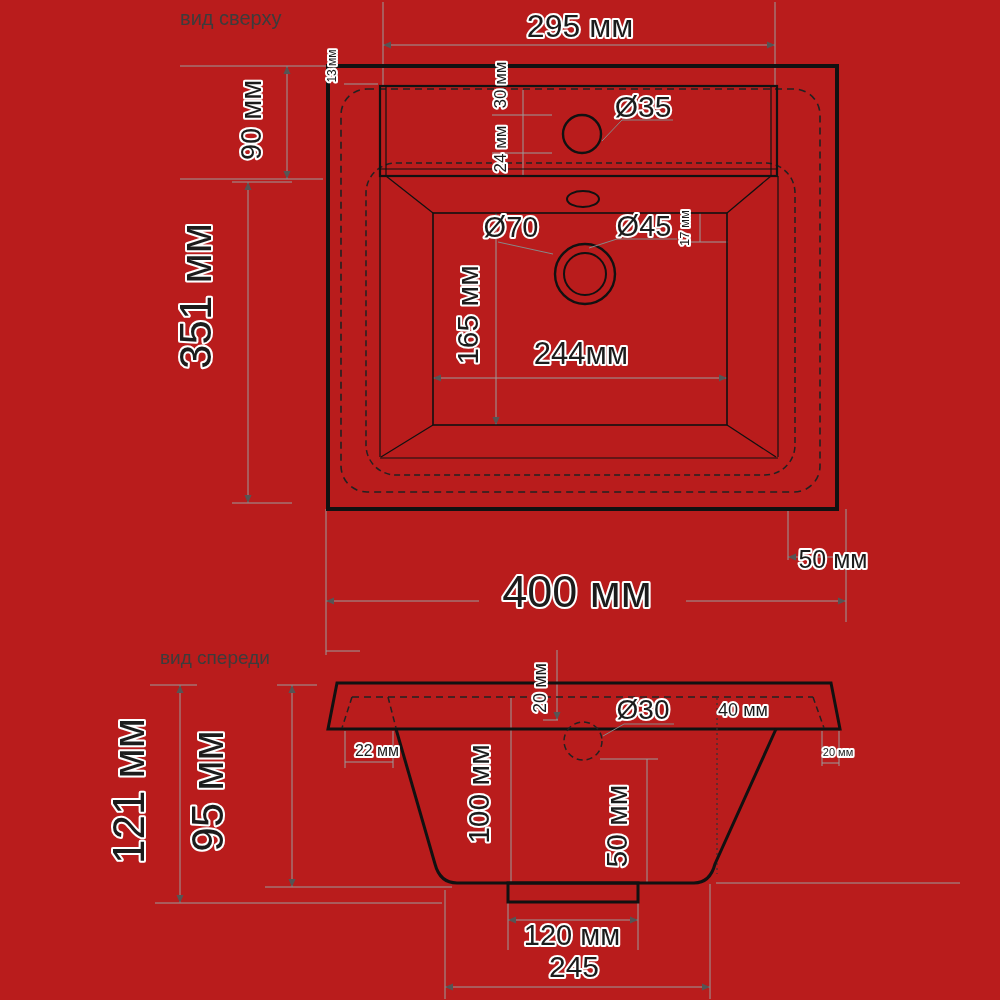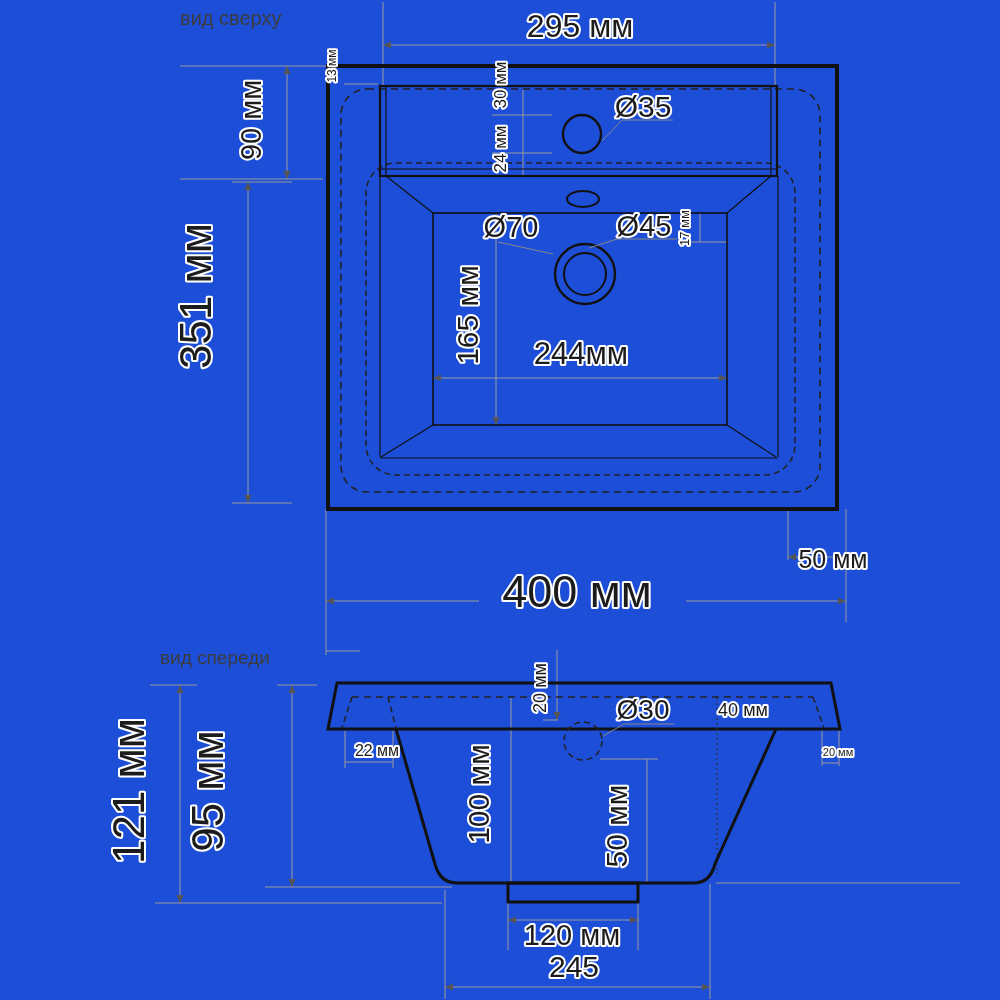--- a/index.html
+++ b/index.html
@@ -1,16 +1,16 @@
 <!DOCTYPE html>
 <html><head>
 <meta charset="utf-8">
 <style>
   html,body{margin:0;padding:0;background:#ffffff;}
-  .stage{position:relative;width:1000px;height:1000px;background:#1d4ed8;overflow:hidden;}
+  .stage{position:relative;width:1000px;height:1000px;background:#b91c1c;overflow:hidden;}
   svg{position:absolute;left:0;top:0;}
   text{font-family:"Liberation Sans","DejaVu Sans",sans-serif;}
   .lbl{fill:#1c1c1c;paint-order:stroke;stroke:#ffffff;stroke-width:4px;stroke-linejoin:round;}
   .title{fill:#3c3c3c;paint-order:stroke;stroke:#ffffff;stroke-width:0;}
   .thick{stroke:#111;stroke-width:4;fill:none;}
   .med{stroke:#111;stroke-width:2.2;fill:none;}
   .thin{stroke:#111;stroke-width:1.2;fill:none;}
   .bowl{stroke:#111;stroke-width:3;fill:none;}
   .dash{stroke:#222;stroke-width:1.6;fill:none;stroke-dasharray:7 5;}
   .dashf{stroke:#222;stroke-width:1.5;fill:none;stroke-dasharray:6 4;}

